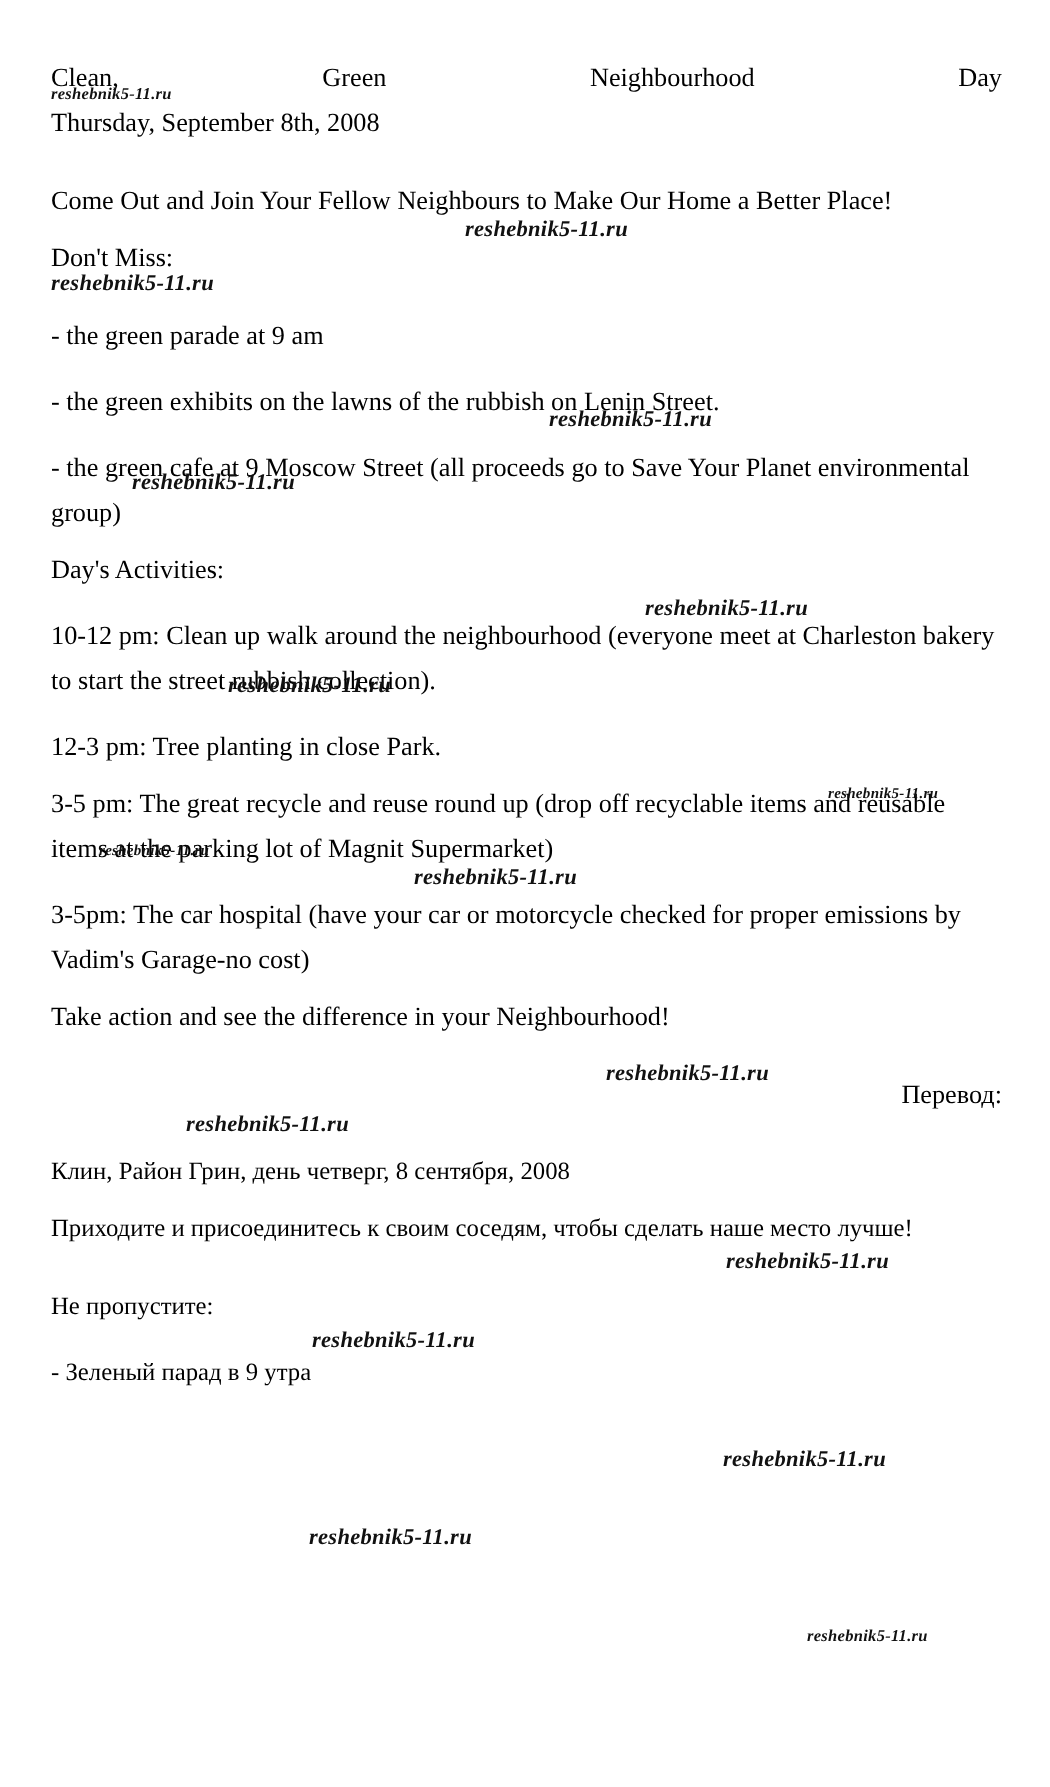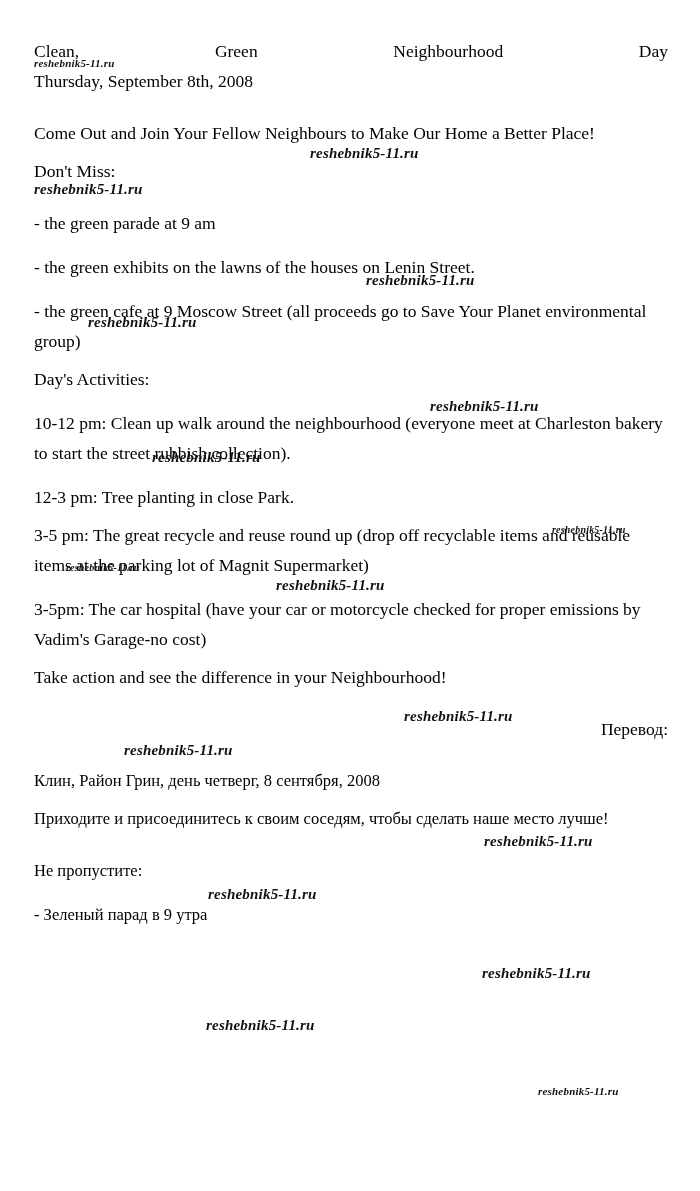--- a/index.html
+++ b/index.html
@@ -87,21 +87,21 @@
     <div class="gap-xs"></div>
 
     <div class="line">Don't Miss:</div>
 
     <div class="gap-md"></div>
 
     <div class="line">- the green parade at 9 am</div>
 
     <div class="gap-sm"></div>
 
-    <div class="line">- the green exhibits on the lawns of the houses on Lenin Street.</div>
+    <div class="line">- the green exhibits on the lawns of the rubbish on Lenin Street.</div>
 
     <div class="gap-sm"></div>
 
     <div class="line">- the green cafe at 9 Moscow Street (all proceeds go to Save Your Planet environmental group)</div>
 
     <div class="gap-xs"></div>
 
     <div class="line">Day's Activities:</div>
 
     <div class="gap-sm"></div>

